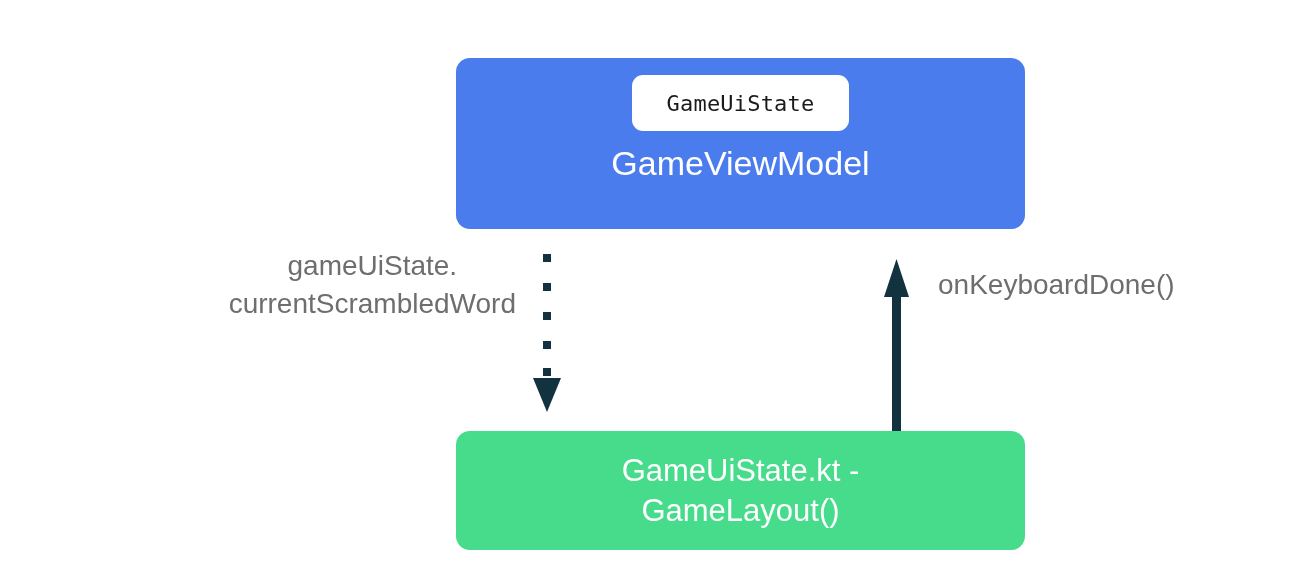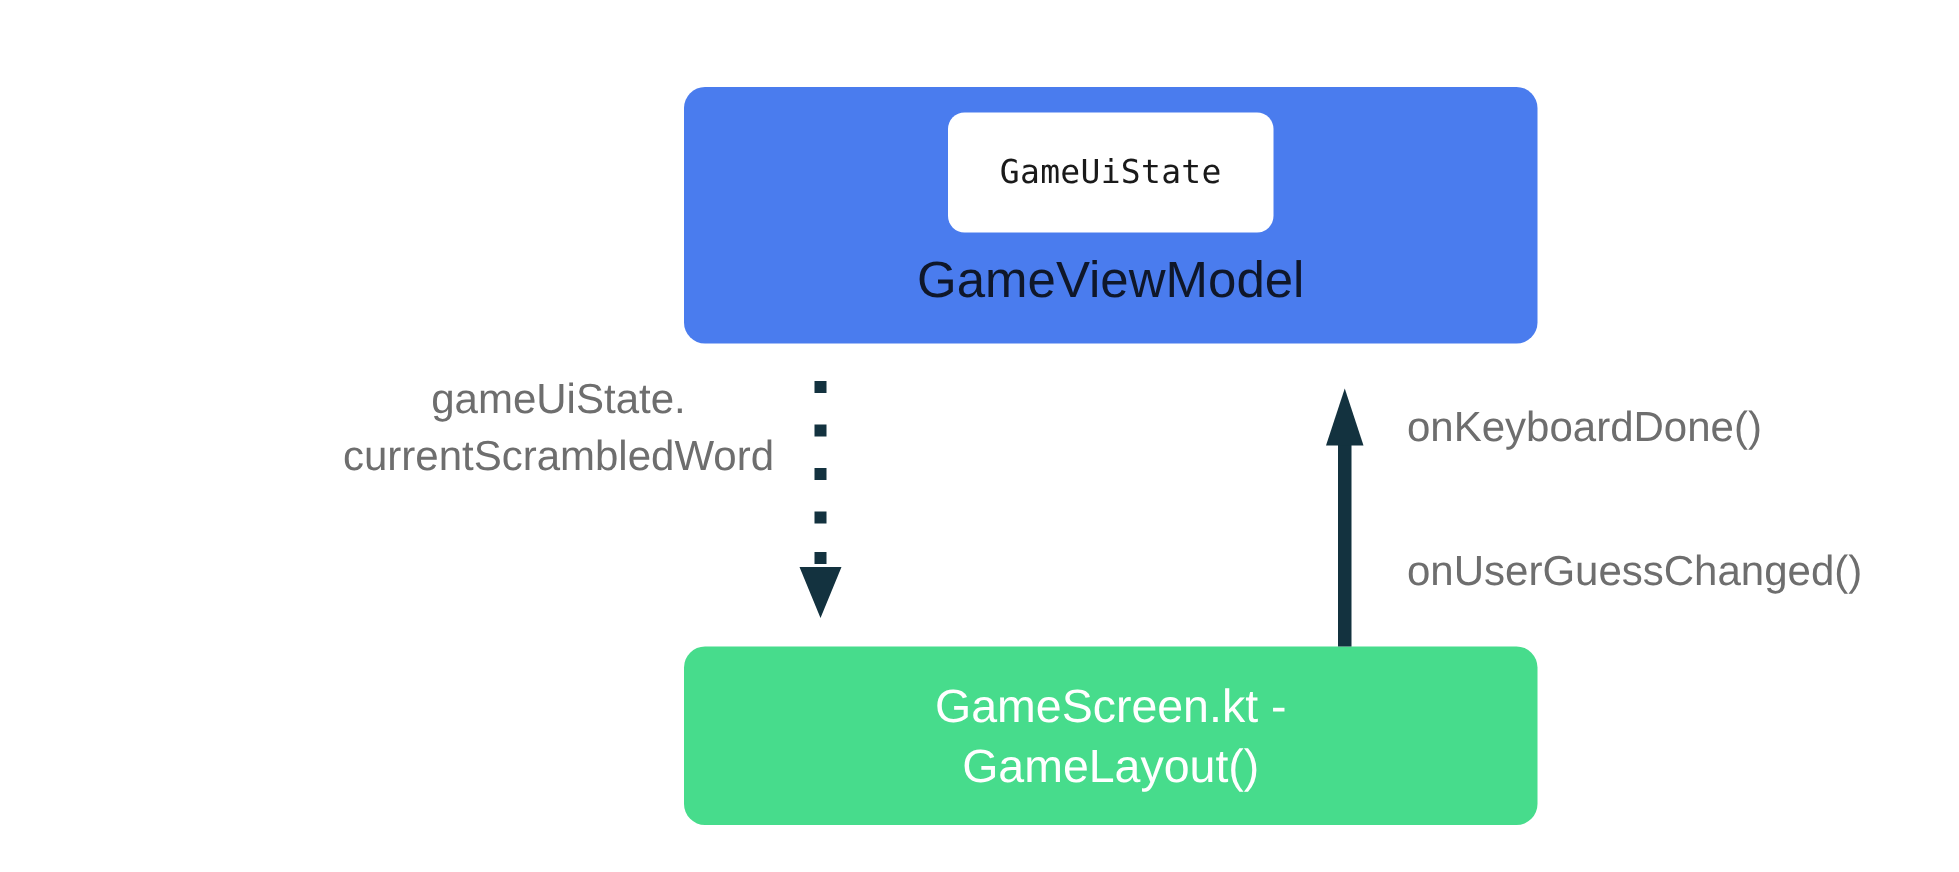--- a/index.html
+++ b/index.html
@@ -35,36 +35,36 @@
     top: 58px;
     width: 569px;
     height: 171px;
     background: #4a7cee;
     justify-content: flex-start;
     padding-top: 17px;
   }
 
   #state-chip {
     width: 217px;
-    height: 80px;
+    height: 56px;
     background: #ffffff;
     border-radius: 11px;
     display: flex;
     align-items: center;
     justify-content: center;
     font-family: "DejaVu Sans Mono", "Liberation Mono", monospace;
     font-size: 22px;
     color: #1a1a1a;
     letter-spacing: 0.2px;
   }
 
   #viewmodel-label {
     margin-top: 14px;
     font-size: 34px;
-    color: #0f172a;
+    color: #ffffff;
     line-height: 1.1;
     white-space: nowrap;
   }
 
   #screen-box {
     left: 456px;
     top: 431px;
     width: 569px;
     height: 119px;
     background: #47dc8c;
@@ -122,31 +122,30 @@
 <body>
 
 <div id="canvas">
 
   <div class="node-box" id="viewmodel-box">
     <div id="state-chip">GameUiState</div>
     <div id="viewmodel-label">GameViewModel</div>
   </div>
 
   <div class="node-box" id="screen-box">
-    <div id="screen-label">GameScreen.kt -
+    <div id="screen-label">GameUiState.kt -
 GameLayout()</div>
   </div>
 
   <div class="edge-label" id="label-state">gameUiState.
 currentScrambledWord</div>
 
 
   <div class="edge-label" id="label-keyboarddone">onKeyboardDone()</div>
 
-  <div class="edge-label" id="label-guesschanged">onUserGuessChanged()</div>
 
   <svg id="arrows" viewBox="0 0 1306 581">
 
     <g>
       <rect x="543" y="254" width="8" height="8" fill="#13323f"></rect>
       <rect x="543" y="283" width="8" height="8" fill="#13323f"></rect>
       <rect x="543" y="312" width="8" height="8" fill="#13323f"></rect>
       <rect x="543" y="341" width="8" height="8" fill="#13323f"></rect>
       <rect x="543" y="368" width="8" height="8" fill="#13323f"></rect>
       <polygon points="533,378 561,378 547,412" fill="#13323f"></polygon>

